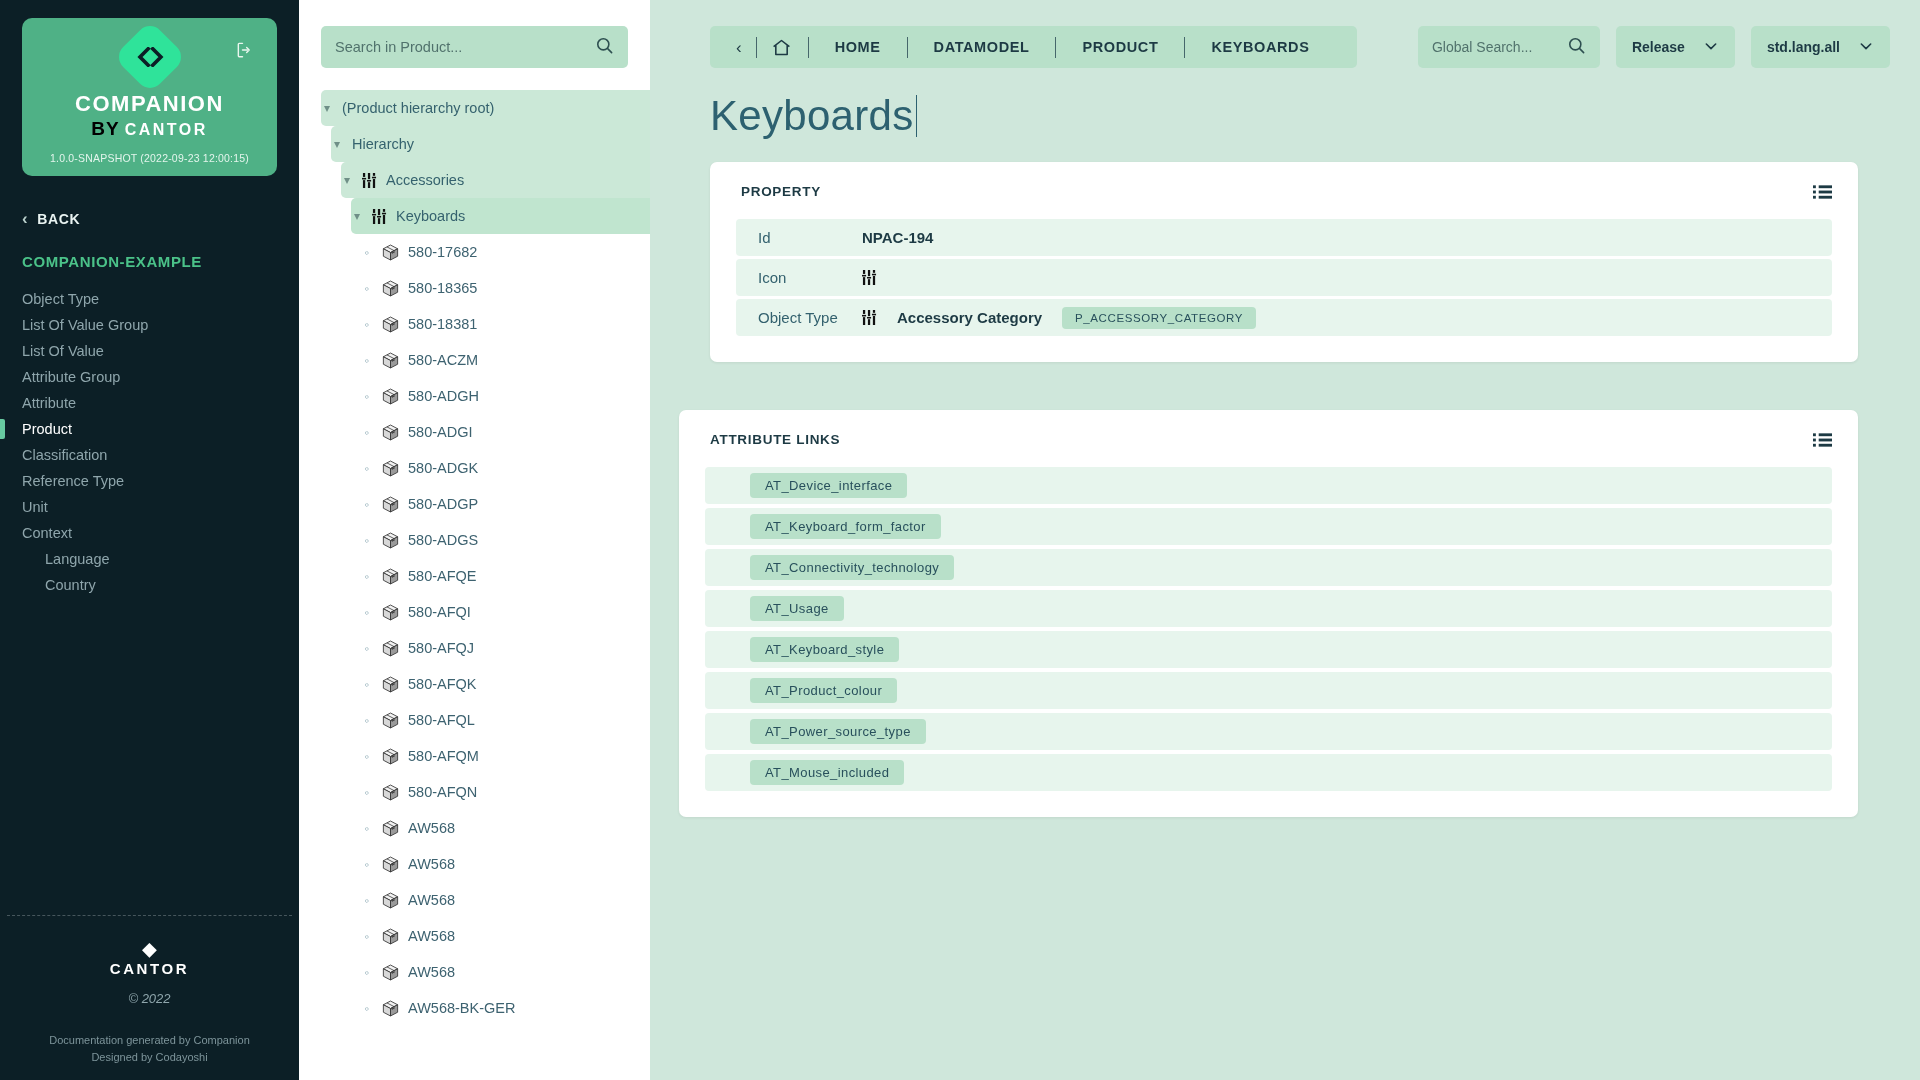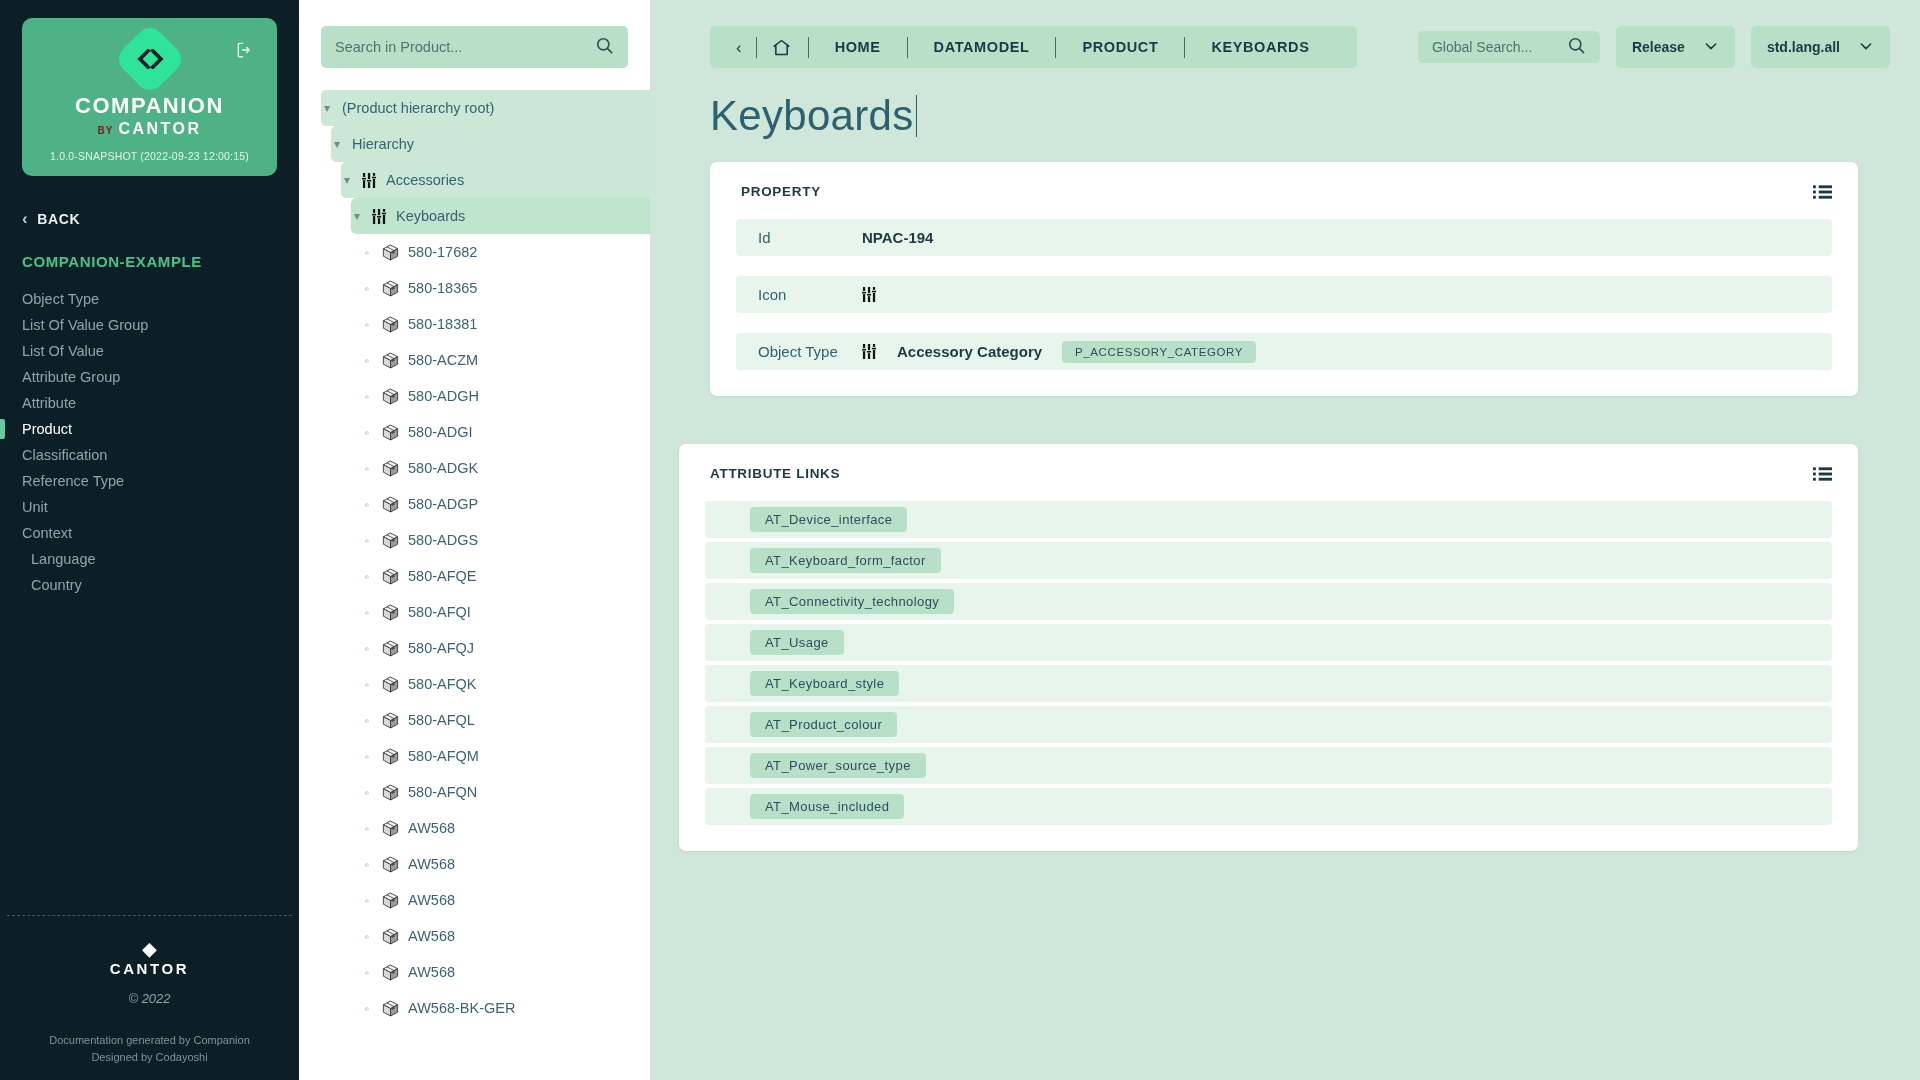--- a/index.html
+++ b/index.html
@@ -52,21 +52,21 @@
     color: #ffffff;
     font-size: 22px;
     font-weight: bold;
     letter-spacing: 1.5px;
     line-height: 1;
   }
   .brand-sub {
     display: flex; align-items: baseline; gap: 5px;
     margin-top: 3px;
   }
-  .brand-by { color: #7f1d1d; font-size: 10px; letter-spacing: 1px; font-weight: 600;}
+  .brand-by { color: #000000; font-size: 19px; letter-spacing: 1px; font-weight: 600;}
   .brand-cantor { color: #ffffff; font-size: 16px; letter-spacing: 2.5px; font-weight: bold; }
   .version {
     margin-top: 12px;
     color: #e3f5ec;
     font-size: 10.5px;
     letter-spacing: 0.2px;
   }
   .back-row {
     display: flex; align-items: center; gap: 9px;
     margin: 34px 0 0 22px;
@@ -88,21 +88,21 @@
     height: 26px;
     display: flex; align-items: center;
     padding-left: 22px;
     color: #8fa6ac;
     font-size: 14.5px;
     cursor: pointer;
     position: relative;
     margin-bottom: 0px;
   }
   .nav-list { display: flex; flex-direction: column; gap: 0px; }
-  .nav-item.sub { padding-left: 31px; }
+  .nav-item.sub { padding-left: 31px; margin-left: 14px; }
   .nav-item.active { color: #ffffff; font-weight: 500; }
   .nav-item.active::before {
     content: "";
     position: absolute;
     left: 0; top: 3px;
     width: 5px; height: 20px;
     background: #67c9a0;
     border-radius: 0 2px 2px 0;
   }
   .sidebar-footer {
@@ -202,21 +202,21 @@
     white-space: nowrap;
   }
   .crumb-sep { width: 1px; height: 21px; background: #31515a; opacity: .85; }
   .crumb-back { padding: 0 14px 0 4px; cursor: pointer; color: #1d3a44; font-size: 17px; line-height: 1;}
   .crumb-home { padding: 0 16px 0 14px; display: flex; align-items: center; cursor: pointer;}
   .topbar-right {
     margin-left: auto;
     display: flex; align-items: center; gap: 16px;
   }
   .global-search {
-    width: 182px; height: 32px;
+    width: 182px; height: 42px;
     background: #b8e0c9;
     border-radius: 5px;
     display: flex; align-items: center;
     padding: 4px 14px;
   }
   .global-search input {
     flex: 1; min-width: 0;
     border: none; outline: none; background: transparent;
     font-family: "Liberation Sans", sans-serif;
     font-size: 14px; color: #2d4f50;
@@ -258,21 +258,21 @@
   .panel + .panel { margin-top: 48px; margin-left: 29px; }
   .panel-title {
     font-size: 13.5px; font-weight: bold;
     color: #1d3a44; letter-spacing: 0.7px;
     margin-left: 5px;
   }
   .panel-menu {
     position: absolute; top: 22px; right: 26px;
     cursor: pointer;
   }
-  .prop-rows { margin-top: 20px; display: flex; flex-direction: column; gap: 20px; }
+  .prop-rows { margin-top: 20px; display: flex; flex-direction: column; gap: 3px; }
   .prop-row {
     background: #e7f5ed;
     border-radius: 4px;
     height: 37px;
     display: flex; align-items: center;
     padding-left: 22px;
     gap: 0;
     font-size: 15px;
     color: #2c5563;
   }

